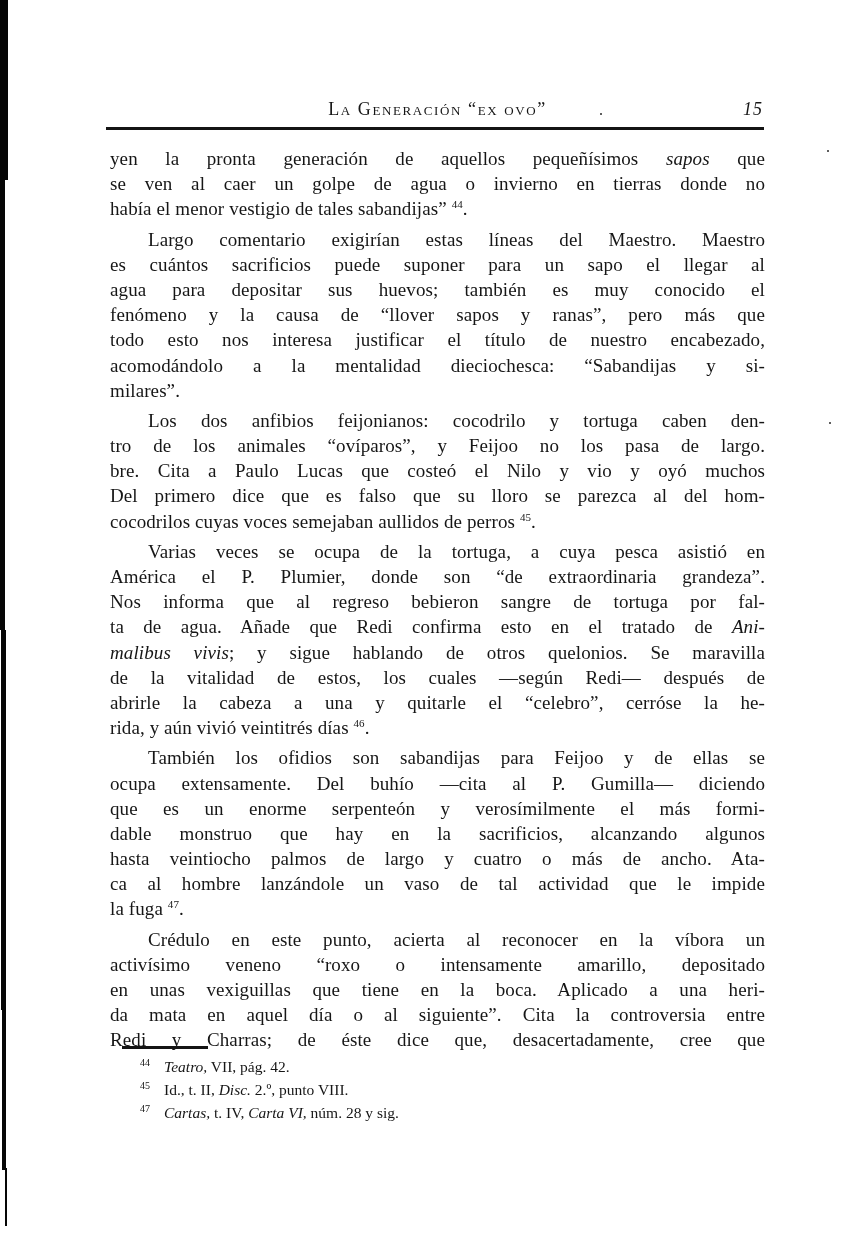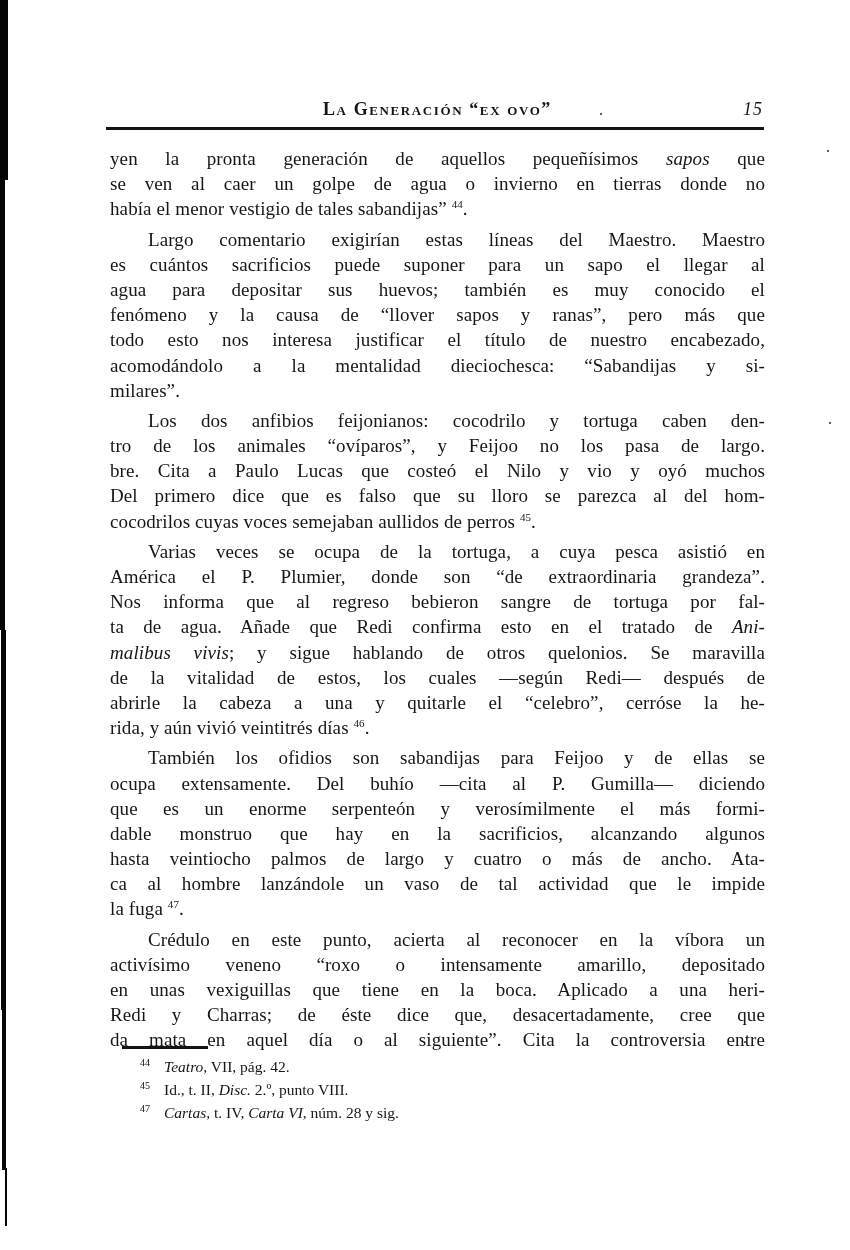--- a/index.html
+++ b/index.html
@@ -22,21 +22,21 @@
     position: absolute;
     left: 110px;
     top: 99px;
     width: 655px;
     height: 24px;
   }
   .header-title {
     display: block;
     text-align: center;
     font-variant: small-caps;
-    font-weight: 700;
+    font-weight: 400;
     font-size: 18px;
     letter-spacing: 1.6px;
     color: var(--ink, #161616);
   }
   .page-number {
     position: absolute;
     right: 2px;
     top: 0;
     font-size: 18px;
     letter-spacing: 1px;
@@ -173,22 +173,22 @@
       <div class="line"><span>ocupa extensamente. Del buhío —cita al P. Gumilla— diciendo</span></div>
       <div class="line"><span>que es un enorme serpenteón y verosímilmente el más formi-</span></div>
       <div class="line"><span>dable monstruo que hay en la sacrificios, alcanzando algunos</span></div>
       <div class="line"><span>hasta veintiocho palmos de largo y cuatro o más de ancho. Ata-</span></div>
       <div class="line"><span>ca al hombre lanzándole un vaso de tal actividad que le impide</span></div>
       <div class="line last"><span>la fuga </span><sup>47</sup><span>.</span></div>
       <div class="par-gap"></div>
       <div class="line first"><span>Crédulo en este punto, acierta al reconocer en la víbora un</span></div>
       <div class="line"><span>activísimo veneno “roxo o intensamente amarillo, depositado</span></div>
       <div class="line"><span>en unas vexiguillas que tiene en la boca. Aplicado a una heri-</span></div>
+      <div class="line"><span>da mata en aquel día o al siguiente”. Cita la controversia entre</span></div>
       <div class="line"><span>Redi y Charras; de éste dice que, desacertadamente, cree que</span></div>
-      <div class="line"><span>da mata en aquel día o al siguiente”. Cita la controversia entre</span></div>
     </div>
 
   <div class="footnotes">
     <div class="fn-rule"></div>
     <div class="fn-list">
         <div class="footnote"><sup>44</sup><span class="it">Teatro,</span><span> VII, pág. 42.</span></div>
         <div class="footnote"><sup>45</sup><span>Id., t. II, </span><span class="it">Disc.</span><span> 2.º, punto VIII.</span></div>
         <div class="footnote"><sup>47</sup><span class="it">Cartas,</span><span> t. IV, </span><span class="it">Carta VI,</span><span> núm. 28 y sig.</span></div>
       </div>
   </div>

